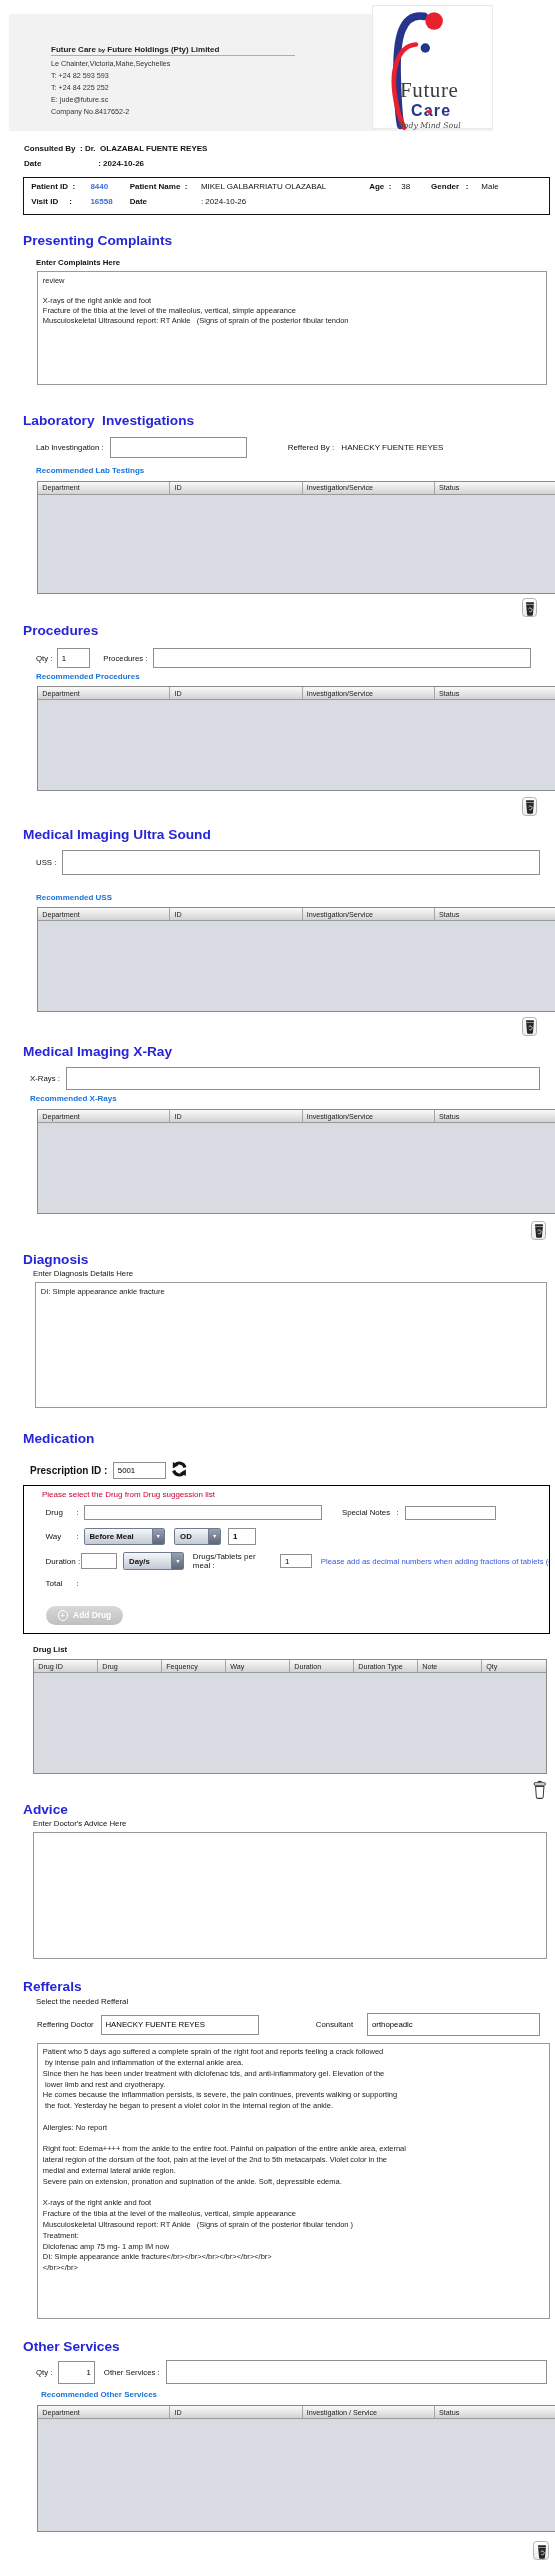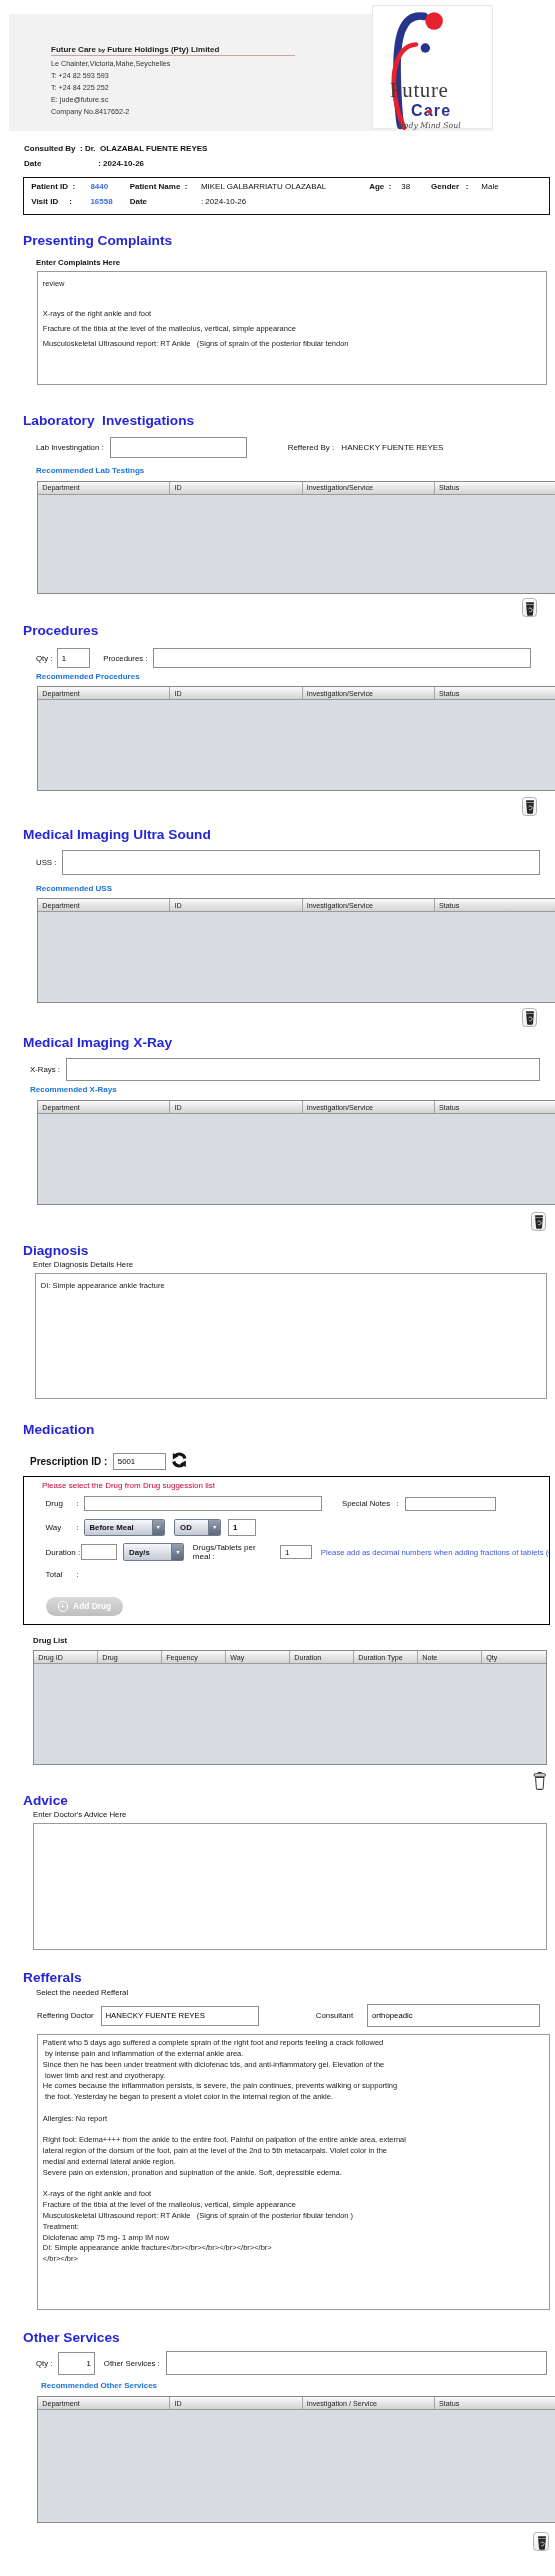--- a/index.html
+++ b/index.html
@@ -12,21 +12,21 @@
   .b { font-weight:bold; }
 
   
   .letterhead { margin:13.7px 0 0 9px; width:484px; height:117px; background:#f2f2f2; position:relative; }
   .lh-text { padding:31px 0 0 42px; }
   .lh-company { font-size:8px; font-weight:bold; color:#222; display:inline-block; border-bottom:1.2px solid #c9a2a2; padding-bottom:1.8px; min-width:244px; }
   .lh-company .by { font-size:6px; }
   .lh-line { font-size:7.2px; color:#333; margin-top:2.4px; line-height:9.6px; }
   .logo-box { position:absolute; left:363px; top:-9px; width:121px; height:124px; background:#fff; border:0.6px solid #e9e9e9; }
   .logo-swoosh { position:absolute; left:1.2px; top:1.2px; }
-  .logo-future { position:absolute; left:17px; top:72px; font-family:"Liberation Serif", serif; font-size:21px; color:#3d3d3d; letter-spacing:0.6px; }
+  .logo-future { position:absolute; left:27px; top:72px; font-family:"Liberation Serif", serif; font-size:21px; color:#3d3d3d; letter-spacing:0.6px; }
   .logo-care { position:absolute; left:38px; top:96px; font-size:16px; font-weight:bold; color:#27348b; letter-spacing:1.2px; }
   .logo-heart { position:absolute; left:53px; top:102px; font-size:7.8px; color:#e8212e; }
   .logo-tagline { position:absolute; left:25px; top:115px; font-family:"DejaVu Serif", serif; font-style:italic; font-size:7.8px; color:#4a4a4a; }
 
   
   .consult-row { margin:13px 0 0 24px; font-size:8px; }
   .date-row { margin:6.6px 0 0 24px; font-size:8px; }
   .date-row .lbl { display:inline-block; width:72px; }
   .patient-box { margin:8.4px 0 0 23px; width:527px; height:38px; border:1.2px solid #111; padding:4.8px 0 0 7.2px; }
   .p-row { height:14.3px; font-size:8px; }
@@ -34,21 +34,21 @@
   .blue-id { color:#3a6fd8; font-weight:bold; }
   .w95{width:57px}.w62{width:37px}.w115{width:69px}.w278{width:166px}.w50{width:30px}.w46{width:27.5px}.w80{width:48px}
 
   
   h2.sec { font-size:13.7px; font-weight:bold; color:#2626d9; margin-left:23px; white-space:pre; }
   .sec-label { margin-left:36px; font-size:7.8px; color:#111; }
   .sec-label-b { font-weight:bold; }
   .link { margin-left:36px; font-size:8px; font-weight:bold; color:#1b72d8; }
   .inp { border:0.6px solid #8f8f8f; background:#fff; font-family:"Liberation Sans",sans-serif; font-size:7.8px; padding:1.2px 3.6px; }
   textarea.box { display:block; margin-left:37px; width:510px; border:0.6px solid #9a9a9a; background:#fff;
-    font-family:"Liberation Sans",sans-serif; font-size:7.5px; line-height:15px; padding:3.6px 4.8px; resize:none; color:#222; }
+    font-family:"Liberation Sans",sans-serif; font-size:7.5px; line-height:10px; padding:3.6px 4.8px; resize:none; color:#222; }
 
   .rec-table { margin-left:37px; width:531px; border:0.6px solid #8a8a8a; }
   .t-head { display:flex; height:13px; background:linear-gradient(#fafafa,#e4e4e4 55%,#d3d3d3); border-bottom:0.6px solid #9a9a9a; }
   .t-head .th { padding:1.8px 0 0 4.2px; font-size:7.2px; color:#222; border-right:0.6px solid #a5a5a5; }
   .t4 .th { width:25%; }
   .t8 .th { width:12.5%; }
   .t-head .th:last-child { border-right:none; }
   .t-body { background:#d8dbe2; }
 
   .trash-row { text-align:right; margin:4.8px 19px 0 0; height:19px; }
@@ -194,21 +194,21 @@
         <path d="M3.5 6 h13 l-1.6 17.2 a1.8 1.8 0 0 1 -1.8 1.6 h-6.2 a1.8 1.8 0 0 1 -1.8 -1.6 Z" fill="#262626"></path>
         <path d="M7.5 13.5 a3.2 3.2 0 1 1 1.2 4.2" stroke="#e8e8e8" stroke-width="1.4" fill="none"></path>
       </svg></span>
 </div>
 
 <h2 class="sec" style="margin-top:10.8px">Medical Imaging Ultra Sound</h2>
 <div style="margin:7.2px 0 0 36px; height:26px; display:flex; align-items:center;">
   <span>USS :</span>
   <input class="inp" style="margin-left: 6px; width: 478px; height: 25px;">
 </div>
-<div class="link" style="margin-top:9px">Recommended USS</div>
+<div class="link" style="margin-top:18px">Recommended USS</div>
 <div class="rec-table t4" style="margin-top:4.8px">
   <div class="t-head">
     <span class="th">Department</span>
     <span class="th">ID</span>
     <span class="th">Investigation/Service</span>
     <span class="th">Status</span>
   </div>
   <div class="t-body" style="height:90px"></div>
 </div>
 <div class="trash-row">

